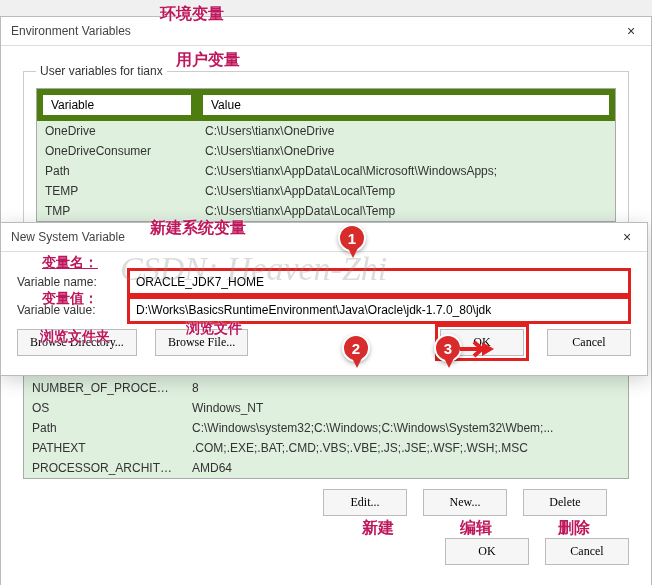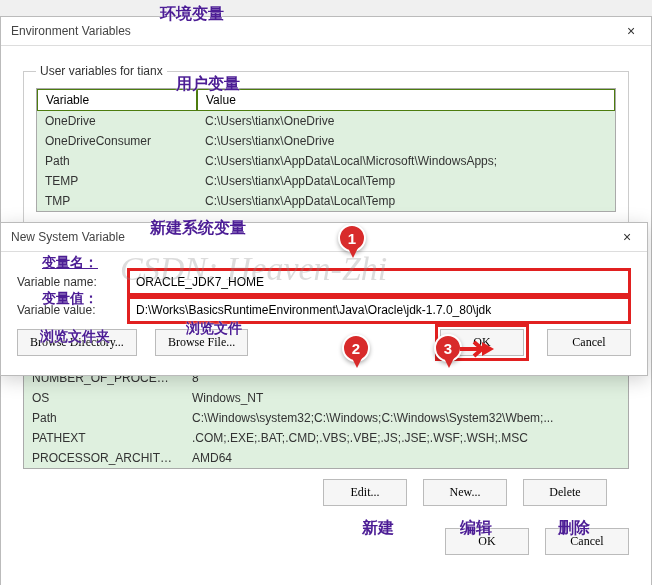--- a/index.html
+++ b/index.html
@@ -9,21 +9,21 @@
   .titlebar .title { color: #444; }
   .close-x { width: 20px; text-align: center; color: #333; font-size: 14px; cursor: pointer; }
 
   .env-window { position: absolute; left: 0; top: 16px; width: 652px; height: 585px; background: #fff; border: 1px solid #bbb; }
 
   fieldset.group { margin: 18px 22px 10px 22px; border: 1px solid #ccc; padding: 10px 12px 14px 12px; background: #fff; }
   fieldset.group legend { padding: 0 4px; color: #333; }
 
   .grid { border: 1px solid #aaa; background: #dff0df; width: 100%; }
   .grid .head { display: flex; background: #fff; }
-  .grid .head .col { border: 1px solid #4d7c0f; padding: 3px 8px; }
+  .grid .head .col { border: 6px solid #4d7c0f; padding: 3px 8px; }
   .grid .col.var { width: 160px; }
   .grid .col.val { flex: 1; }
   .grid .row { display: flex; }
   .grid .row .cell { padding: 3px 8px; color: #333; white-space: nowrap; overflow: hidden; text-overflow: ellipsis; }
   .grid .row .cell.var { width: 160px; }
   .grid .row .cell.val { flex: 1; }
 
   .btn-row { display: flex; justify-content: flex-end; gap: 16px; margin: 10px 22px 0 0; }
   .btn { min-width: 84px; padding: 5px 12px; text-align: center; background: #f6f6f6; border: 1px solid #bbb; cursor: pointer; font-family: Liberation Serif, serif; }
 
@@ -35,21 +35,21 @@
   .red-box { border: 3px solid #e12020 !important; }
 
   .nsv-btns { display: flex; align-items: center; gap: 18px; }
   .nsv-btns .spacer { flex: 1; }
 
   .ok-highlight { border: 3px solid #e12020; padding: 2px; display: inline-block; }
   .ok-highlight .btn { min-width: 84px; }
 
   .watermark { position: absolute; left: 120px; top: 250px; font-size: 34px; color: rgba(140,140,140,0.30); font-style: italic; pointer-events: none; z-index: 9; font-family: Georgia, serif; }
 
-  .anno { position: absolute; color: #4c1d95; font-weight: bold; font-size: 16px; z-index: 10; pointer-events: none; text-shadow: 0 0 2px #fff; }
+  .anno { position: absolute; color: #be185d; font-weight: bold; font-size: 16px; z-index: 10; pointer-events: none; text-shadow: 0 0 2px #fff; }
   .num-badge { position: absolute; z-index: 10; pointer-events: none; }
   .num-badge .pin { width: 28px; height: 28px; border-radius: 50%; background: #d82b2b; color: #fff; display: flex; align-items: center; justify-content: center; font-weight: bold; font-size: 15px; border: 2px solid #fff; box-shadow: 0 2px 4px rgba(0,0,0,0.3); }
   .num-badge::after { content: ""; position: absolute; left: 10px; top: 24px; width: 0; height: 0; border-left: 5px solid transparent; border-right: 5px solid transparent; border-top: 10px solid #d82b2b; }
   .arrow-right { position: absolute; z-index: 10; pointer-events: none; }
   .arrow-right svg { display: block; }
 </style>
 </head>
 <body>
 
 <div class="env-window">
@@ -150,21 +150,21 @@
       <div class="spacer"></div>
       <span class="ok-highlight">
         <div class="btn">OK</div>
       </span>
       <div class="btn">Cancel</div>
     </div>
   </div>
 </div>
 
 <div class="anno" style="left:160px; top:4px;">环境变量</div>
-<div class="anno" style="left:176px; top:50px;margin-top:24px;">用户变量</div>
+<div class="anno" style="left:176px; top:50px;">用户变量</div>
 <div class="anno" style="left:150px; top:218px;">新建系统变量</div>
 <div class="anno" style="left:42px; top:254px; font-size:14px;text-decoration:underline;">变量名：</div>
 <div class="anno" style="left:42px; top:290px; font-size:14px;">变量值：</div>
 <div class="anno" style="left:40px; top:328px; font-size:14px;">浏览文件夹</div>
 <div class="anno" style="left:186px; top:320px; font-size:14px;">浏览文件</div>
 <div class="anno" style="left:362px; top:518px;text-align:center;">新建</div>
 <div class="anno" style="left:460px; top:518px;">编辑</div>
 <div class="anno" style="left:558px; top:518px;">删除</div>
 
 <div class="num-badge" style="left:338px; top:224px;">

